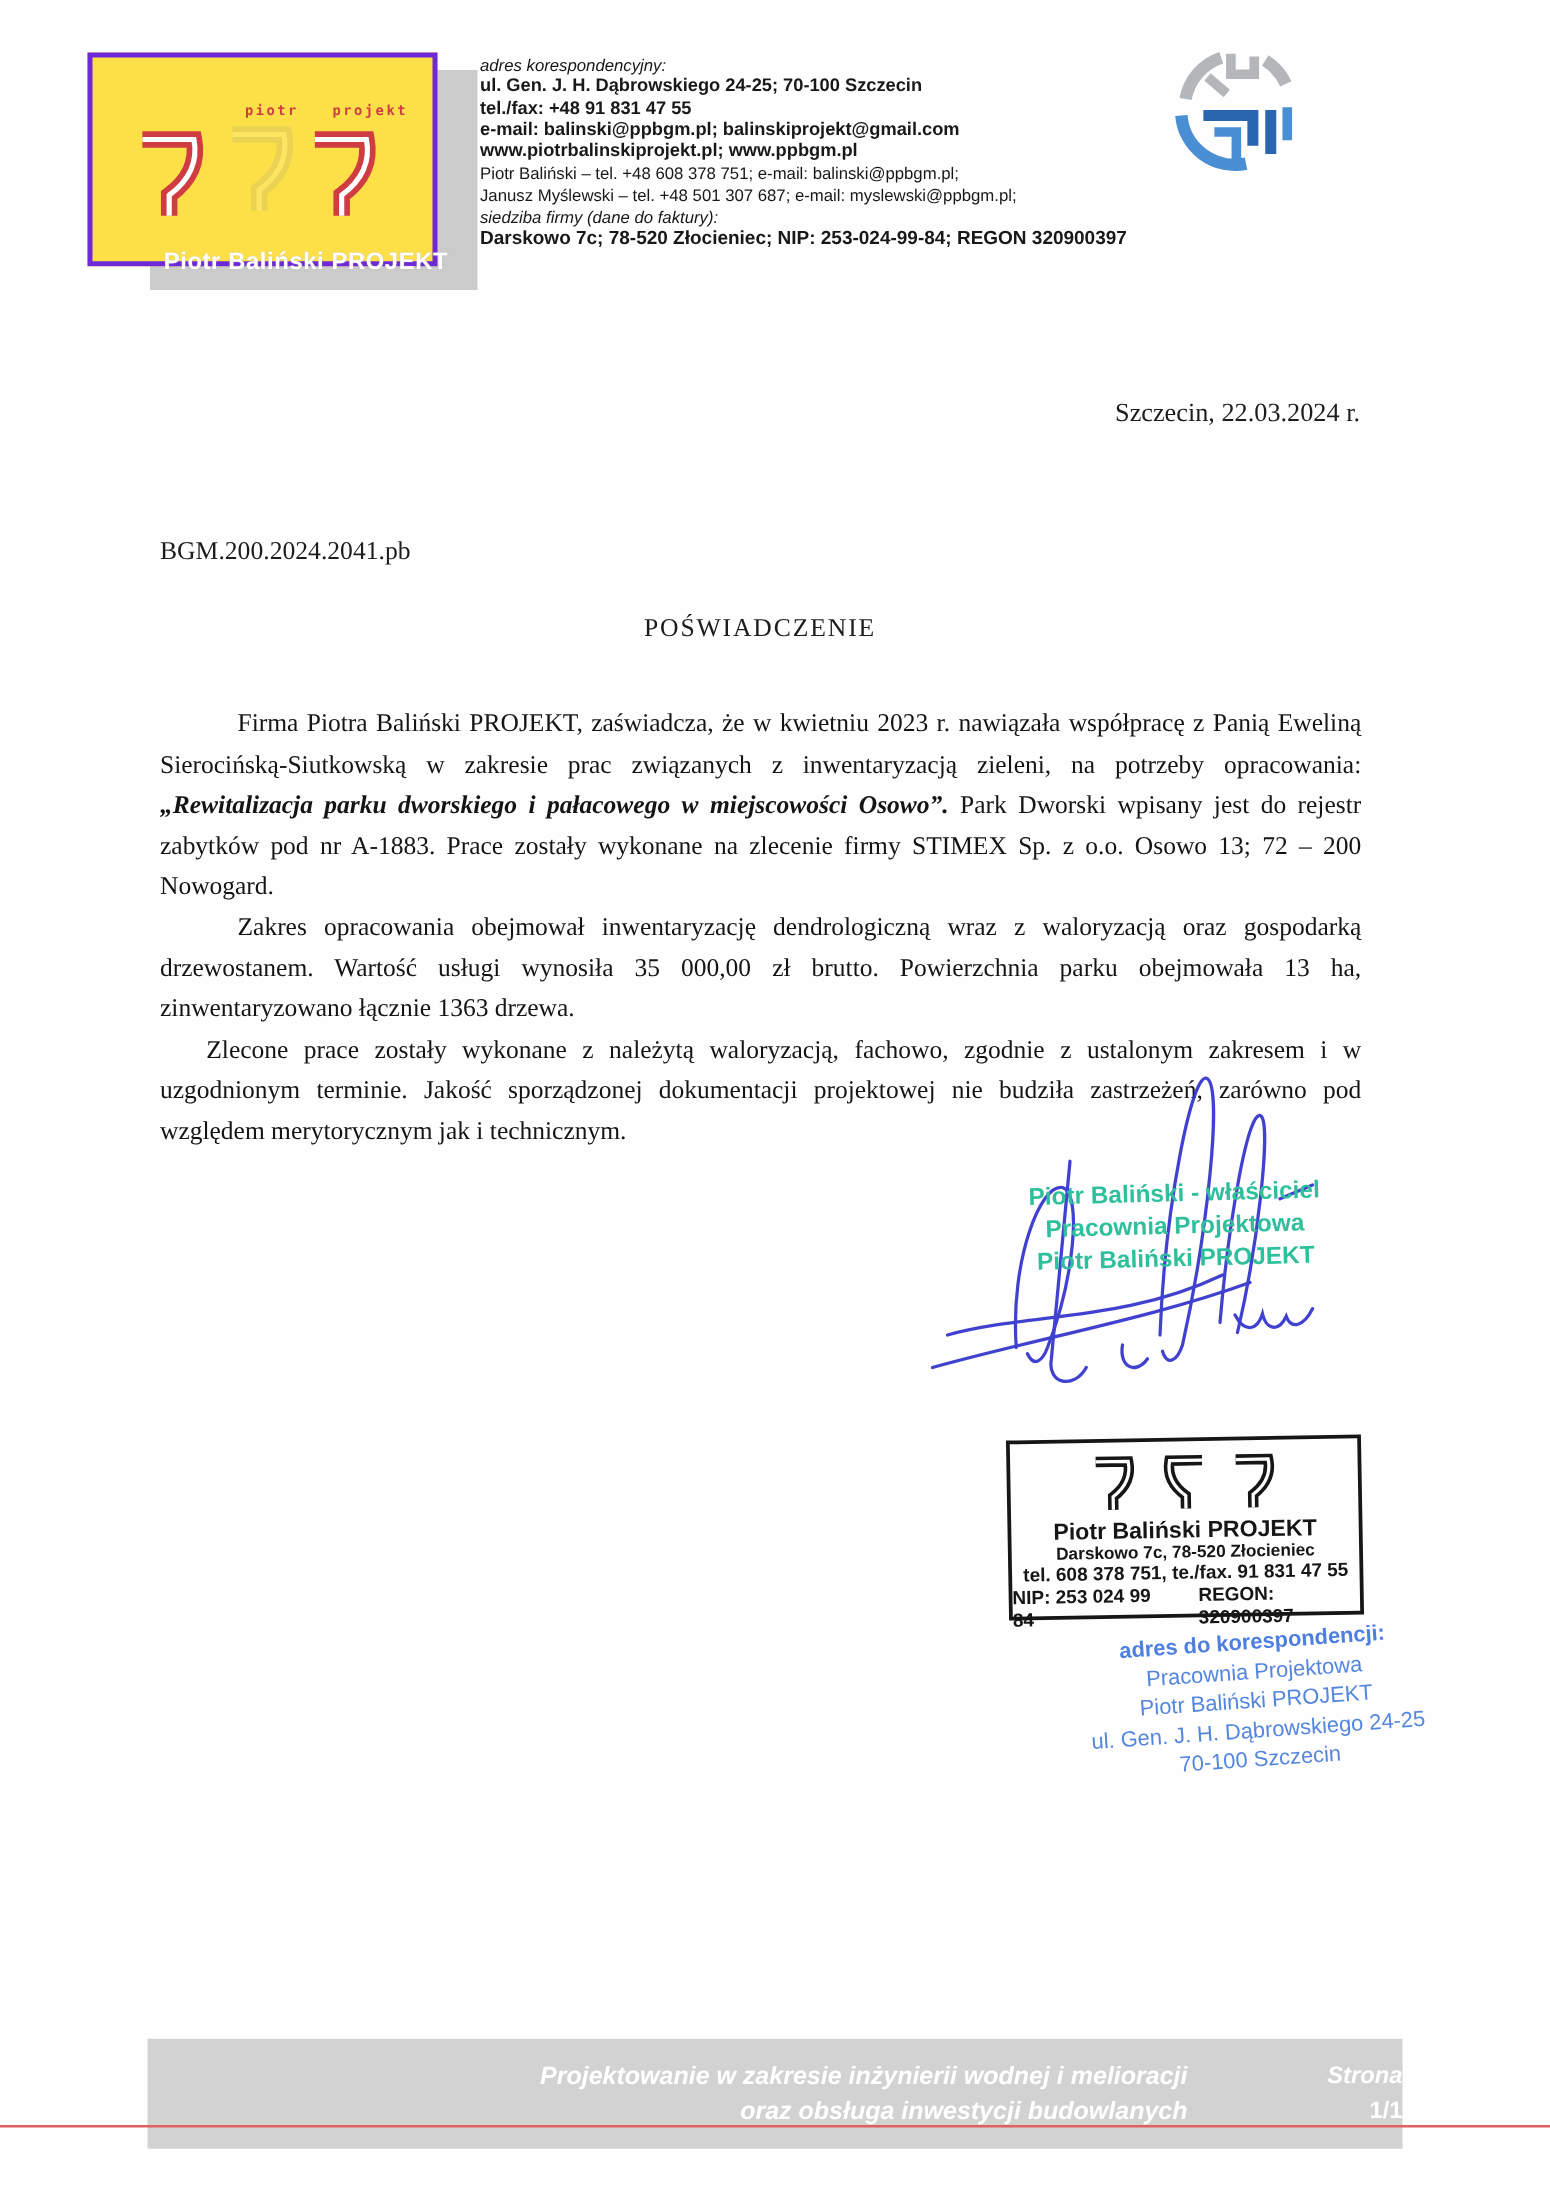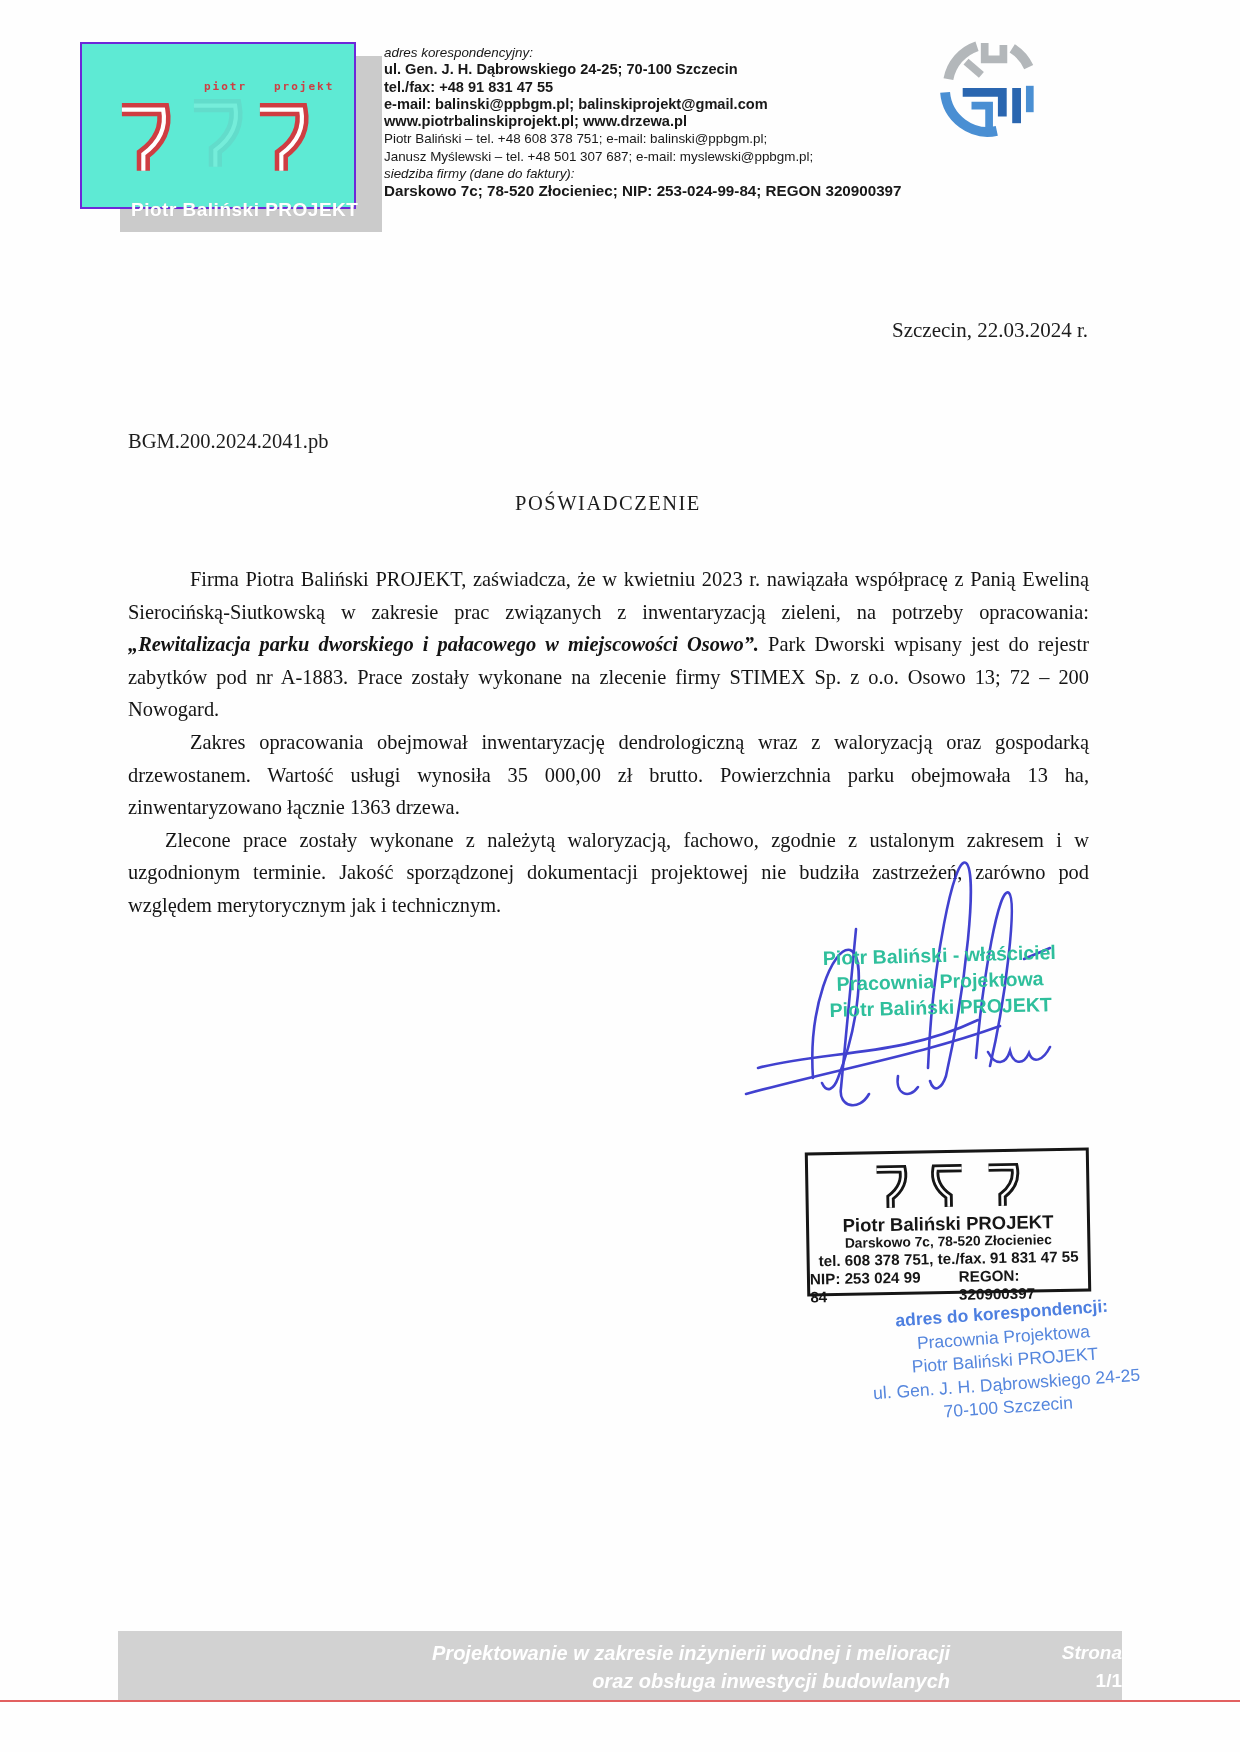--- a/index.html
+++ b/index.html
@@ -3,21 +3,21 @@
 <meta charset="utf-8">
 <style>
   html,body{margin:0;padding:0;background:#9a9a9a;}
   .page{
     position:relative;width:1240px;height:1752px;background:#fefefe;
     margin:0 auto;overflow:hidden;
     font-family:"Liberation Sans",sans-serif;color:#1c1c1c;
   }
   
   .logo-shadow{position:absolute;left:120px;top:56px;width:262px;height:176px;background:#cbcbcb;}
-  .logo-box{position:absolute;left:80px;top:42px;width:272px;height:163px;background:#5eead4;border:2px solid #6d28d9;}
+  .logo-box{position:absolute;left:70px;top:42px;width:272px;height:163px;background:#fde047;border:4px solid #6d28d9;}
   .logo-word{position:absolute;font-size:11px;font-weight:bold;letter-spacing:2px;color:#cf3d42;font-family:"DejaVu Sans Mono",monospace;}
   .logo-word.w1{left:122px;top:36px;}
   .logo-word.w2{left:192px;top:36px;}
   .glyph7{position:absolute;}
   .logo-banner{position:absolute;left:131px;top:199px;width:250px;font-size:19px;font-weight:bold;color:#ffffff;letter-spacing:.5px;text-shadow:0 0 1px #bdbdbd;}
   .contact{position:absolute;left:384px;top:44px;width:630px;font-size:13.4px;line-height:17.3px;color:#181818;}
   .contact .it{font-style:italic;}
   .contact .b{font-weight:bold;font-size:14.6px;}
   .contact .seat{font-weight:bold;font-size:15.2px;}
   .round-logo{position:absolute;left:933px;top:30px;}
@@ -38,21 +38,21 @@
     background:rgba(255,255,255,.0);transform:rotate(-1deg);display:flex;flex-direction:column;align-items:center;color:#161616;}
   .black-stamp .glyphrow{display:flex;gap:14px;margin-top:6px;}
   .black-stamp .nm{font-weight:bold;font-size:18.5px;line-height:21px;margin-top:2px;}
   .black-stamp .ad{font-weight:bold;font-size:13.8px;line-height:16px;}
   .black-stamp .ph{font-weight:bold;font-size:15.2px;line-height:18px;}
   .black-stamp .nr{font-weight:bold;font-size:15.2px;line-height:18px;display:flex;gap:28px;}
   .blue-stamp{position:absolute;left:840px;top:1302px;width:330px;text-align:center;
     color:#5586dd;font-size:17.5px;line-height:23.5px;transform:rotate(-4deg);}
   .blue-stamp .first{font-weight:bold;color:#4d7fe0;}
   
-  .footer-band{position:absolute;left:118px;top:1631px;width:1004px;height:71px;background:#d2d2d2;
+  .footer-band{position:absolute;left:118px;top:1631px;width:1004px;height:88px;background:#d2d2d2;
     display:grid;grid-template-columns:1fr 160px;align-items:center;padding:0 0;}
   .footer-text{grid-column:1;text-align:right;color:#ffffff;font-weight:bold;font-style:italic;font-size:20px;line-height:28px;padding-right:12px;}
   .footer-page{grid-column:2;text-align:right;color:#ffffff;font-weight:bold;font-size:19px;line-height:28px;}
   .footer-page .pg1{font-style:italic;}
   .red-rule{position:absolute;left:0;top:1700px;width:1240px;height:2px;background:#e26060;}
 </style>
 </head>
 <body>
 
 <div class="page">
@@ -77,21 +77,21 @@
       <path d="M12 18 H62 Q68 50 38 72 V92" fill="none" stroke="#ffffff" stroke-width="5"></path>
     </svg>
   </div>
   <div class="logo-banner">Piotr Baliński PROJEKT</div>
 
   <div class="contact">
     <div class="it">adres korespondencyjny:</div>
     <div class="b">ul. Gen. J. H. Dąbrowskiego 24-25; 70-100 Szczecin</div>
     <div class="b">tel./fax: +48 91 831 47 55</div>
     <div class="b">e-mail: balinski@ppbgm.pl; balinskiprojekt@gmail.com</div>
-    <div class="b">www.piotrbalinskiprojekt.pl; www.drzewa.pl</div>
+    <div class="b">www.piotrbalinskiprojekt.pl; www.ppbgm.pl</div>
     <div>Piotr Baliński – tel. +48 608 378 751; e-mail: balinski@ppbgm.pl;</div>
     <div>Janusz Myślewski – tel. +48 501 307 687; e-mail: myslewski@ppbgm.pl;</div>
     <div class="it">siedziba firmy (dane do faktury):</div>
     <div class="seat">Darskowo 7c; 78-520 Złocieniec; NIP: 253-024-99-84; REGON 320900397</div>
   </div>
 
   <svg class="round-logo" width="110" height="116" viewBox="0 0 100 100">
 
     <path d="M14 42 A39 39 0 0 1 40 12" fill="none" stroke="#b3b7ba" stroke-width="9"></path>
     <path d="M47 9 V24 H64 V11" fill="none" stroke="#b3b7ba" stroke-width="7"></path>

